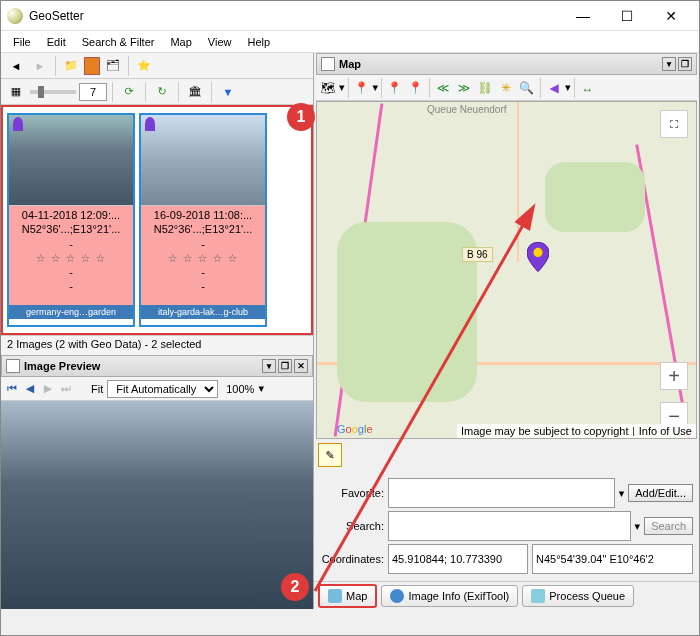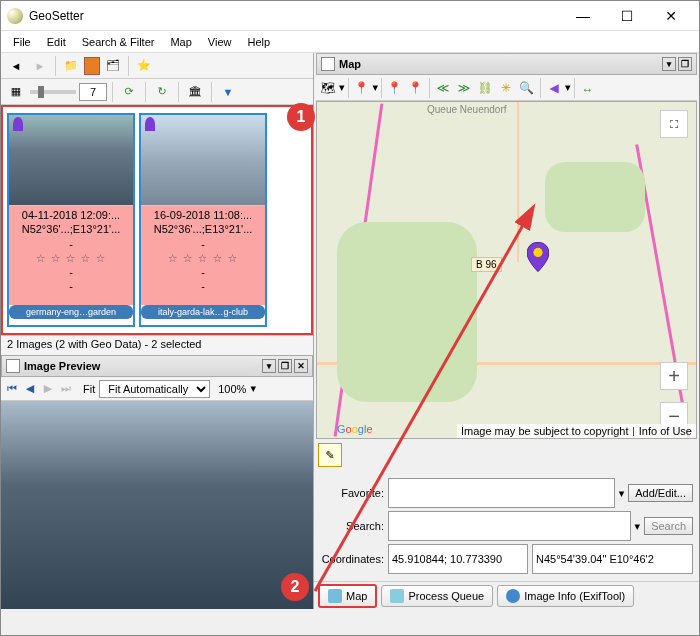--- a/index.html
+++ b/index.html
@@ -21,21 +21,21 @@
 .tool2 { height: 26px; background: #f4f4f4; display: flex; align-items: center; padding: 0 4px; gap: 3px; border-bottom: 1px solid #ccc; }
 .slider { width: 46px; height: 4px; background: #ccc; position: relative; }
 .slider::after { content: ""; position: absolute; left: 8px; top: -4px; width: 6px; height: 12px; background: #777; }
 .numbox { width: 28px; height: 18px; border: 1px solid #999; text-align: center; background: #fff; }
 .thumbs { flex: 0 0 230px; background: #fff; position: relative; padding: 6px 4px; display: flex; gap: 4px; border: 2px solid #de3a3a; }
 .thumb { width: 128px; border: 2px solid #2b8bd6; background: #fff; }
 .thumb .img { height: 90px; background: linear-gradient(#9bb 0%, #678 40%, #456 100%); position: relative; }
 .thumb .img.it { background: linear-gradient(#cde 0%, #9ab 50%, #789 100%); }
 .pin-ovl { position: absolute; top: 2px; left: 4px; width: 10px; height: 14px; background: #7a3bd6; border-radius: 50% 50% 0 0; }
 .thumb .meta { font-size: 9px; text-align: center; padding: 2px 2px; border-top: 1px solid #ccc; background: #fca5a5; line-height: 1.3; height: 100px; overflow:hidden;}
-.thumb .label { background: #3d7ab8; color: #fff; font-size: 9px; padding: 2px; text-align: center; overflow: hidden; white-space: nowrap; border-radius: 6px; }
+.thumb .label { background: #3d7ab8; color: #fff; font-size: 9px; padding: 2px; text-align: center; overflow: hidden; white-space: nowrap; }
 .stars { letter-spacing: 1px; color: #666; }
 .callout-num { position: absolute; width: 28px; height: 28px; border-radius: 50%; background: #de3a3a; color: #fff; font-size: 16px; font-weight: bold; display: flex; align-items: center; justify-content: center; z-index: 20;}
 .status-line { height: 20px; background: #f4f4f4; padding: 2px 6px; font-size: 11px; border-top: 1px solid #ccc;}
 .pane-header { height: 22px; background: linear-gradient(#eaeaea, #d8d8d8); display: flex; align-items: center; padding: 0 4px; border: 1px solid #aaa; font-weight: bold; }
 .pane-header .glyph { width: 14px; height: 14px; border: 1px solid #888; margin-right: 4px; background: #fff;}
 .pane-header .sp { flex: 1; }
 .pane-header .pb { width: 14px; height: 14px; border: 1px solid #888; margin-left: 2px; font-size: 9px; text-align: center; line-height: 12px;}
 .preview-tools { height: 24px; background: #f4f4f4; display: flex; align-items: center; padding: 0 4px; gap: 4px; border-bottom: 1px solid #ccc;}
 .nav-btn { width: 14px; color: #2b5aa0; text-align:center;}
 .nav-btn.dis { color: #bbb;}
@@ -153,21 +153,21 @@
       <div class="sp"></div>
       <div class="pb">▾</div>
       <div class="pb">❐</div>
       <div class="pb">✕</div>
     </div>
     <div class="preview-tools">
       <div class="nav-btn">⏮</div>
       <div class="nav-btn">◀</div>
       <div class="nav-btn dis">▶</div>
       <div class="nav-btn dis">⏭</div>
-      <span style="margin-left:6px">Fit</span>
+      <span style="margin-left:14px">Fit</span>
       <select class="fit-sel"><option>Fit Automatically</option></select>
       <span style="margin-left:4px">100%</span>
       <span>▾</span>
     </div>
     <div class="preview-img">
       <div class="callout-num" style="bottom:8px; right:4px;">2</div>
     </div>
   </div>
 
   <div class="right-col">
@@ -202,21 +202,21 @@
 
     <div class="map-area">
       <div style="position:absolute; top:2px; left:110px; font-size:10px; color:#888">Queue Neuendorf</div>
 
       <div class="road" style="left:40px; top:0; width:3px; height:100%; transform:rotate(8deg); background:#e6b;"></div>
       <div class="road" style="left:200px; top:0; width:2px; height:160px; background:#fca;"></div>
       <div class="road" style="right:30px; top:40px; width:3px; height:320px; transform:rotate(-10deg); background:#e6b;"></div>
       <div class="road" style="left:0; top:260px; width:100%; height:3px; background:#fca;"></div>
       <div style="position:absolute; left:20px; top:120px; width:140px; height:180px; background:#cde3b5; border-radius:30px;"></div>
       <div style="position:absolute; left:228px; top:60px; width:100px; height:70px; background:#cde3b5; border-radius:20px;"></div>
-      <div class="b96" style="left:145px; top:155px;margin-left:9px;">B 96</div>
+      <div class="b96" style="left:145px; top:145px;">B 96</div>
 
       <div class="marker" style="left:210px; top:140px;">
         <svg viewBox="0 0 24 32">
             <path d="M12 0C5 0 0 5 0 12c0 8 12 20 12 20s12-12 12-20C24 5 19 0 12 0z" fill="#7a3bd6" stroke="#4a1b96"></path>
             <circle cx="12" cy="11" r="5" fill="#ffd400"></circle>
           </svg>
       </div>
       <div class="fsbtn">⛶</div>
       <div class="zbtn" style="top:260px">+</div>
       <div class="zbtn" style="top:300px">−</div>
@@ -246,26 +246,26 @@
         <input style="flex: 1 1 0%;" value="N45°54'39.04&quot; E10°46'2">
       </div>
     </div>
 
     <div class="tabbar">
       <div class="tab active-red">
         <div class="ticon" style="background:#7bd"></div>
         <span>Map</span>
       </div>
       <div class="tab">
+        <div class="ticon" style="background:#48c; border-radius:50%"></div>
+        <span>Image Info (ExifTool)</span>
+      </div>
+      <div class="tab">
         <div class="ticon" style="background:#8cd"></div>
         <span>Process Queue</span>
-      </div>
-      <div class="tab">
-        <div class="ticon" style="background:#48c; border-radius:50%"></div>
-        <span>Image Info (ExifTool)</span>
       </div>
     </div>
   </div>
 </div>
 
 <svg class="arrow-svg" style="left:300px; top:190px; width:260px; height:410px">
   <defs>
       <marker id="ah" markerWidth="10" markerHeight="10" refX="6" refY="3" orient="auto">
         <path d="M0,0 L0,6 L9,3 z" fill="#de3a3a"></path>
       </marker>

